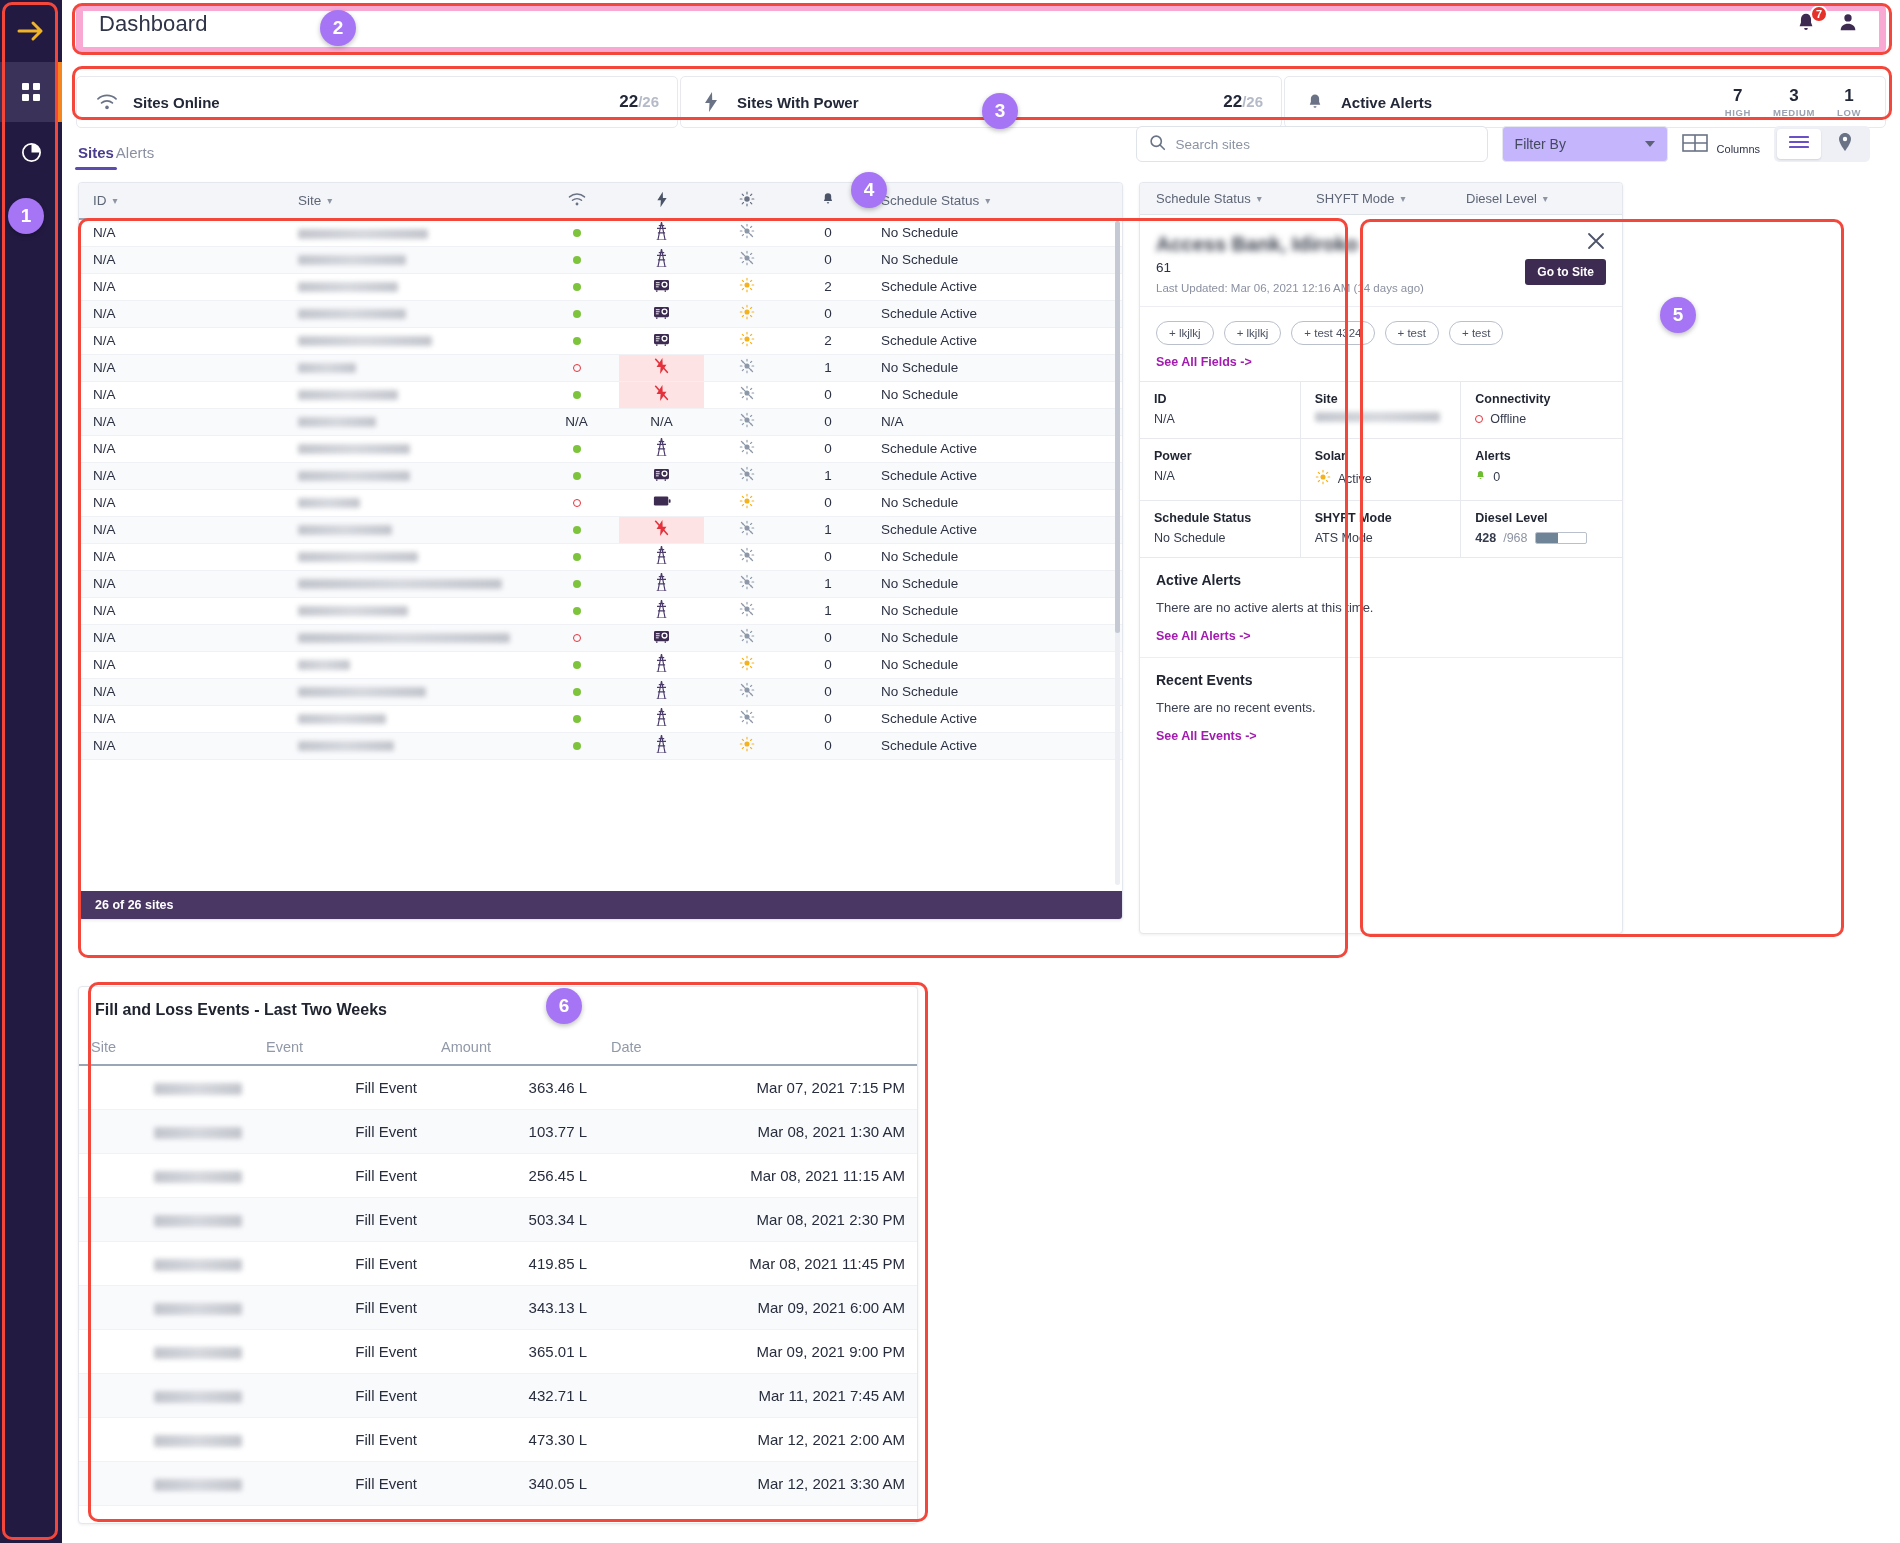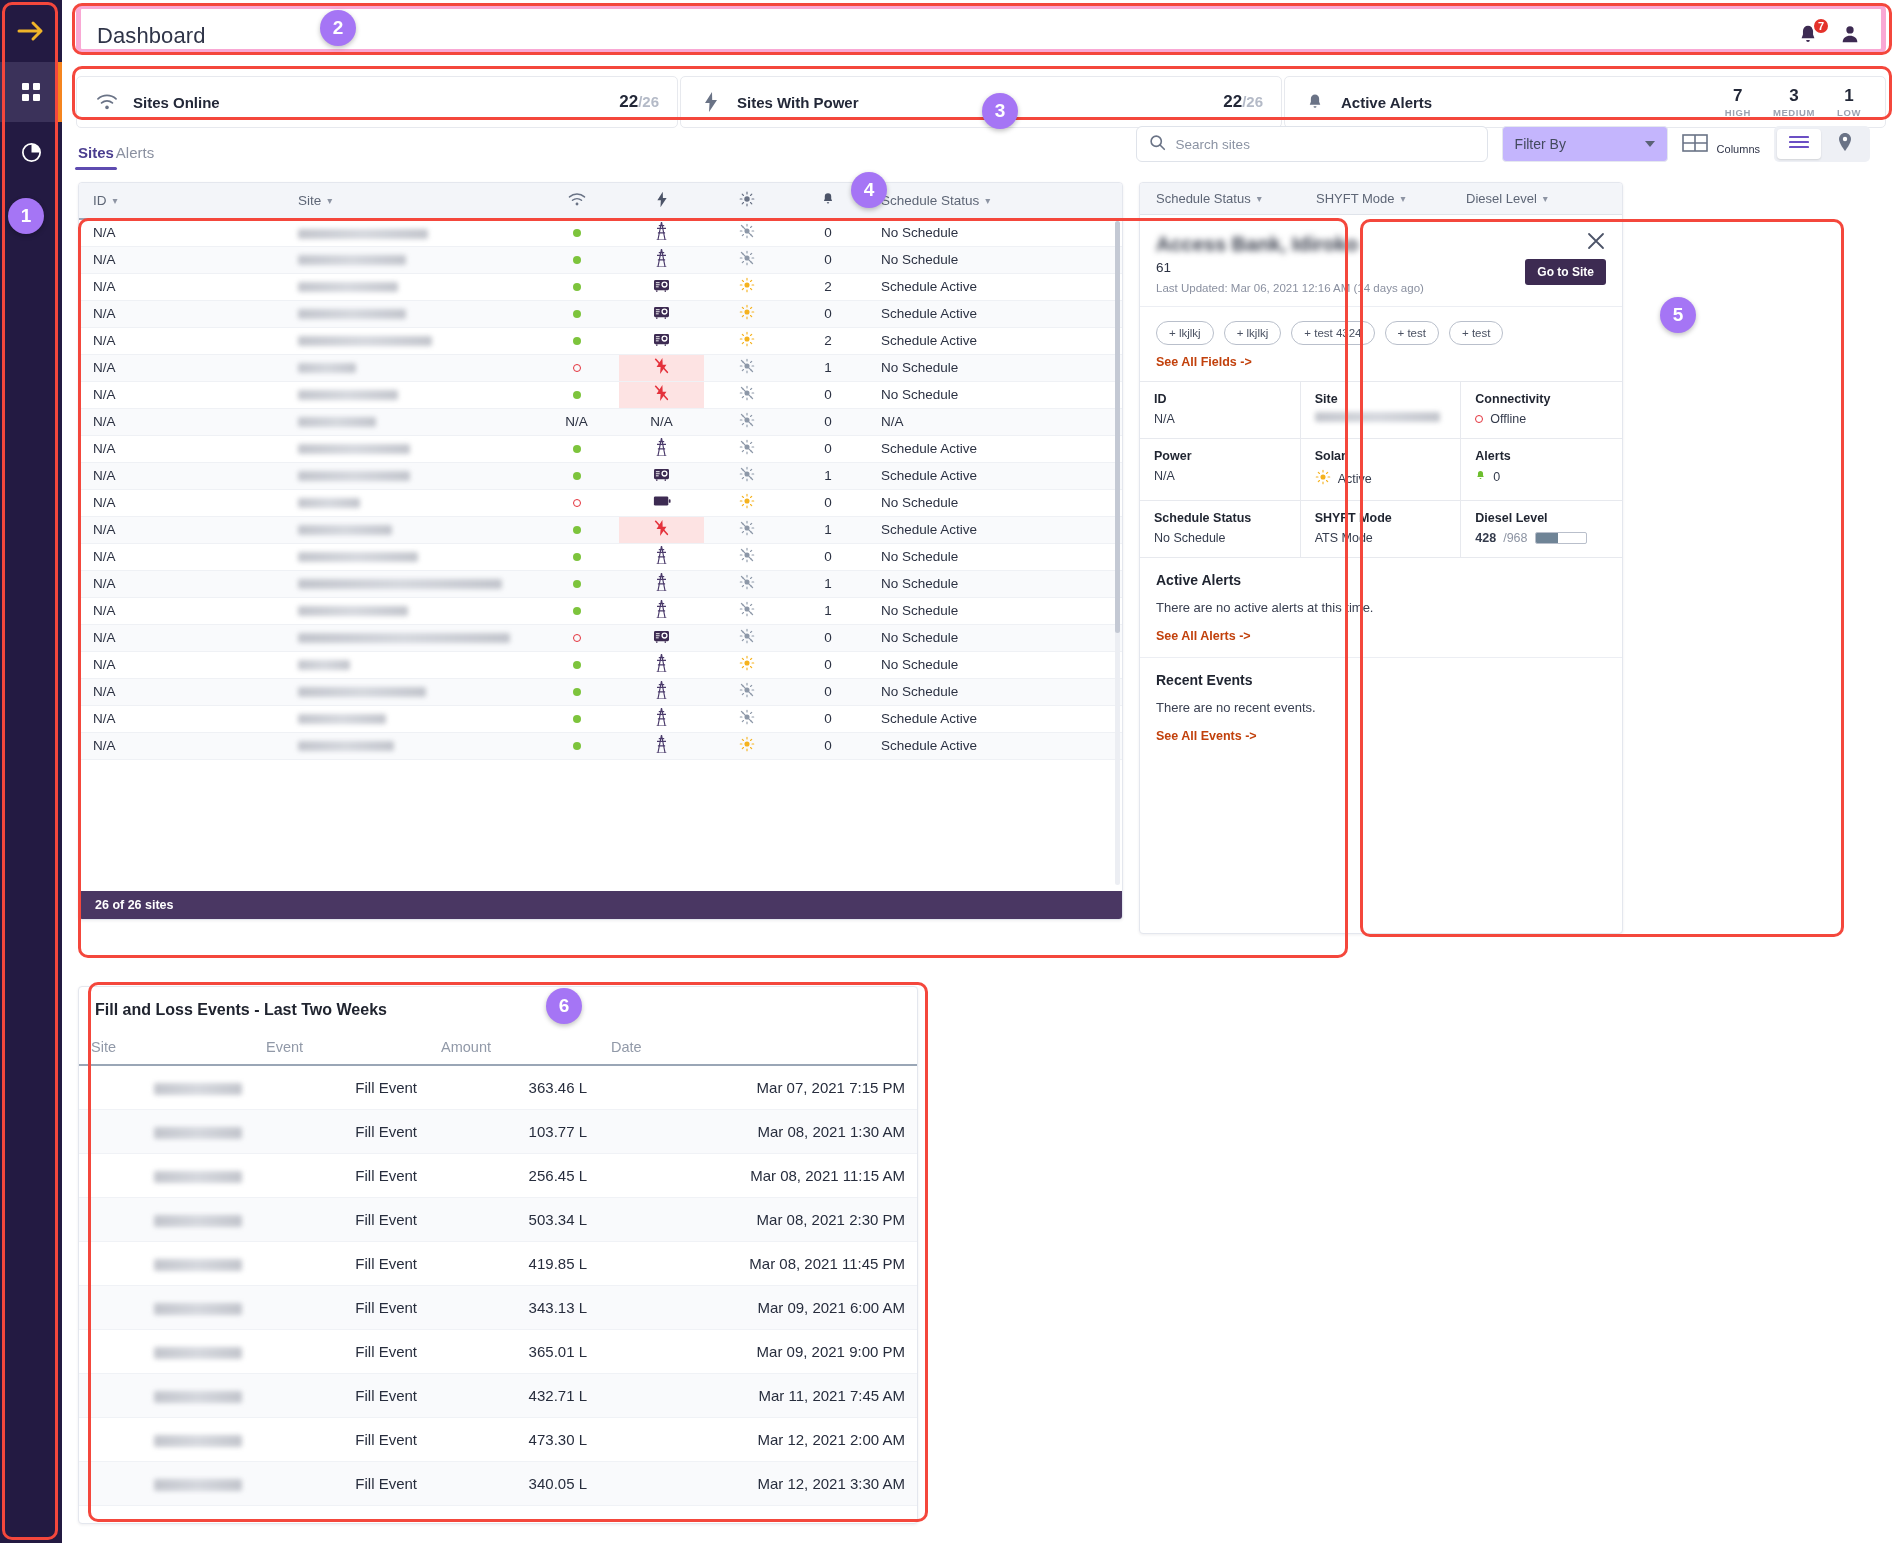--- a/index.html
+++ b/index.html
@@ -25,22 +25,22 @@
     content:""; position:absolute; right:0; top:0; bottom:0; width:4px; background:#f5851f;
   }
   .sb-item svg { display:block; }
 
   
   .content { position:absolute; left:62px; top:0; right:0; bottom:0; background:#fff; }
 
   
   .topbar {
     position:absolute; left:14px; top:4px; right:14px; height:50px;
-    border:5px solid #f9a8d4; border-radius:6px; background:#fff;
-    display:flex; align-items:flex-end; padding: 0 16px; gap: 12px;
+    border:7px solid #f9a8d4; border-radius:6px; background:#fff;
+    display:flex; align-items:flex-start; padding: 0 16px; gap: 12px;
   }
   .page-title { font-size: 22px; color:#2f3448; letter-spacing:.1px; }
   .topbar-right { margin-left:auto; display:flex; align-items:center; gap:18px; padding-right:4px;}
   .bell-wrap { position:relative; width:24px; height:26px; }
   .badge {
     position:absolute; right:-9px; top:-6px; background:#e4322b; color:#fff;
     font-size:11px; font-weight:bold; border-radius:50%; width:18px; height:18px;
     display:flex; align-items:center; justify-content:center; border:2px solid #fff;
   }
 
@@ -135,21 +135,21 @@
   .detail-title { font-size:20px; font-weight:bold; color:#20242f; }
   .detail-sub { font-size:13.5px; color:#2c3243; margin-top:4px; }
   .detail-updated { font-size:11.5px; color:#8a90a0; margin-top:7px; }
   .close-x { position:absolute; right:16px; top:16px; cursor:pointer; width:20px; height:20px;}
   .goto {
     position:absolute; right:16px; top:44px; background:#3d2b52; color:#fff;
     font-size:12px; font-weight:bold; border-radius:3px; padding:6px 12px; cursor:pointer;
   }
   .chips { display:flex; gap:10px; padding:14px 16px 0 16px; flex-wrap:wrap;}
   .chip { border:1px solid #b9bfcb; border-radius:14px; font-size:11.5px; color:#4a5162; padding:5px 12px; cursor:pointer; background:#fff;}
-  .seelink { color:#c2410c; font-size:12.5px; font-weight:bold; padding:10px 16px 12px 16px; display:inline-block; cursor:pointer;}
+  .seelink { color:#a21caf; font-size:12.5px; font-weight:bold; padding:10px 16px 12px 16px; display:inline-block; cursor:pointer;}
   .fieldgrid { border-top:1px solid #e7e9ee; display:grid; grid-template-columns: 1fr 1fr 1fr; }
   .fcell { border-right:1px solid #e7e9ee; border-bottom:1px solid #e7e9ee; padding:10px 14px 12px 14px; min-height:54px;}
   .fcell:nth-child(3n){ border-right:0; }
   .flabel { font-size:12.5px; font-weight:bold; color:#1f2430; }
   .fval { font-size:12.5px; color:#343b4c; margin-top:6px; display:flex; align-items:center; gap:7px;}
   .bar { width:52px; height:12px; border:1px solid #b9bfcb; border-radius:2px; background:#fff; overflow:hidden; }
   .bar i { display:block; height:100%; background:#6f8496; }
   .sect { padding:14px 16px 6px 16px; border-bottom:1px solid #eceef3;}
   .sect:last-child{border-bottom:0;}
   .sect h4 { font-size:14px; color:#1f2430; }

